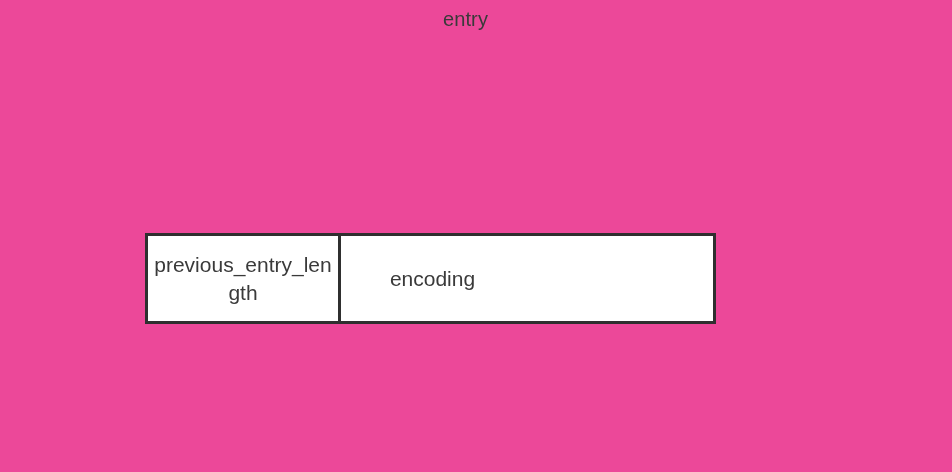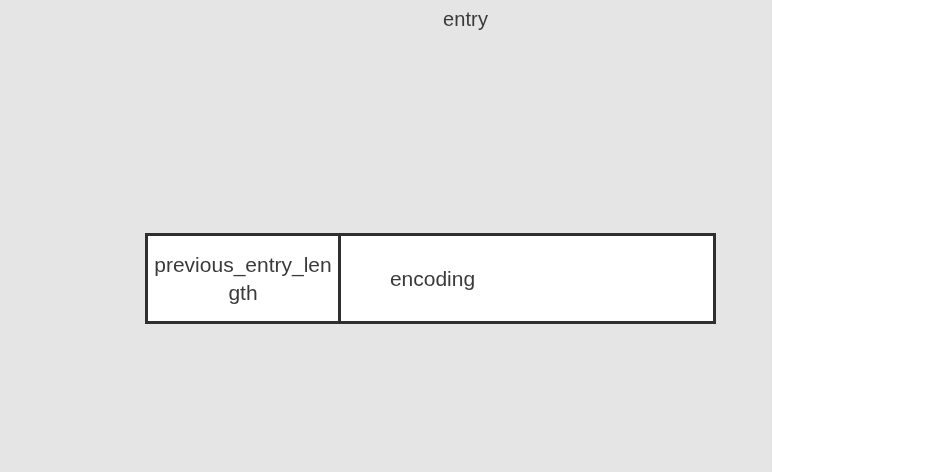--- a/index.html
+++ b/index.html
@@ -10,23 +10,23 @@
     width: 952px;
     height: 472px;
     background: #ffffff;
     font-family: "Liberation Sans", sans-serif;
     overflow: hidden;
     position: relative;
   }
 
   #canvas {
     position: relative;
-    width: 772px;
+    width: 952px;
     height: 472px;
-    background: #e5e5e5;
+    background: #ec4899;
   }
 
   
   .diagram-title {
     position: absolute;
     left: 0;
     top: 6px;
     width: 931px;            
     text-align: center;
     font-size: 20px;

